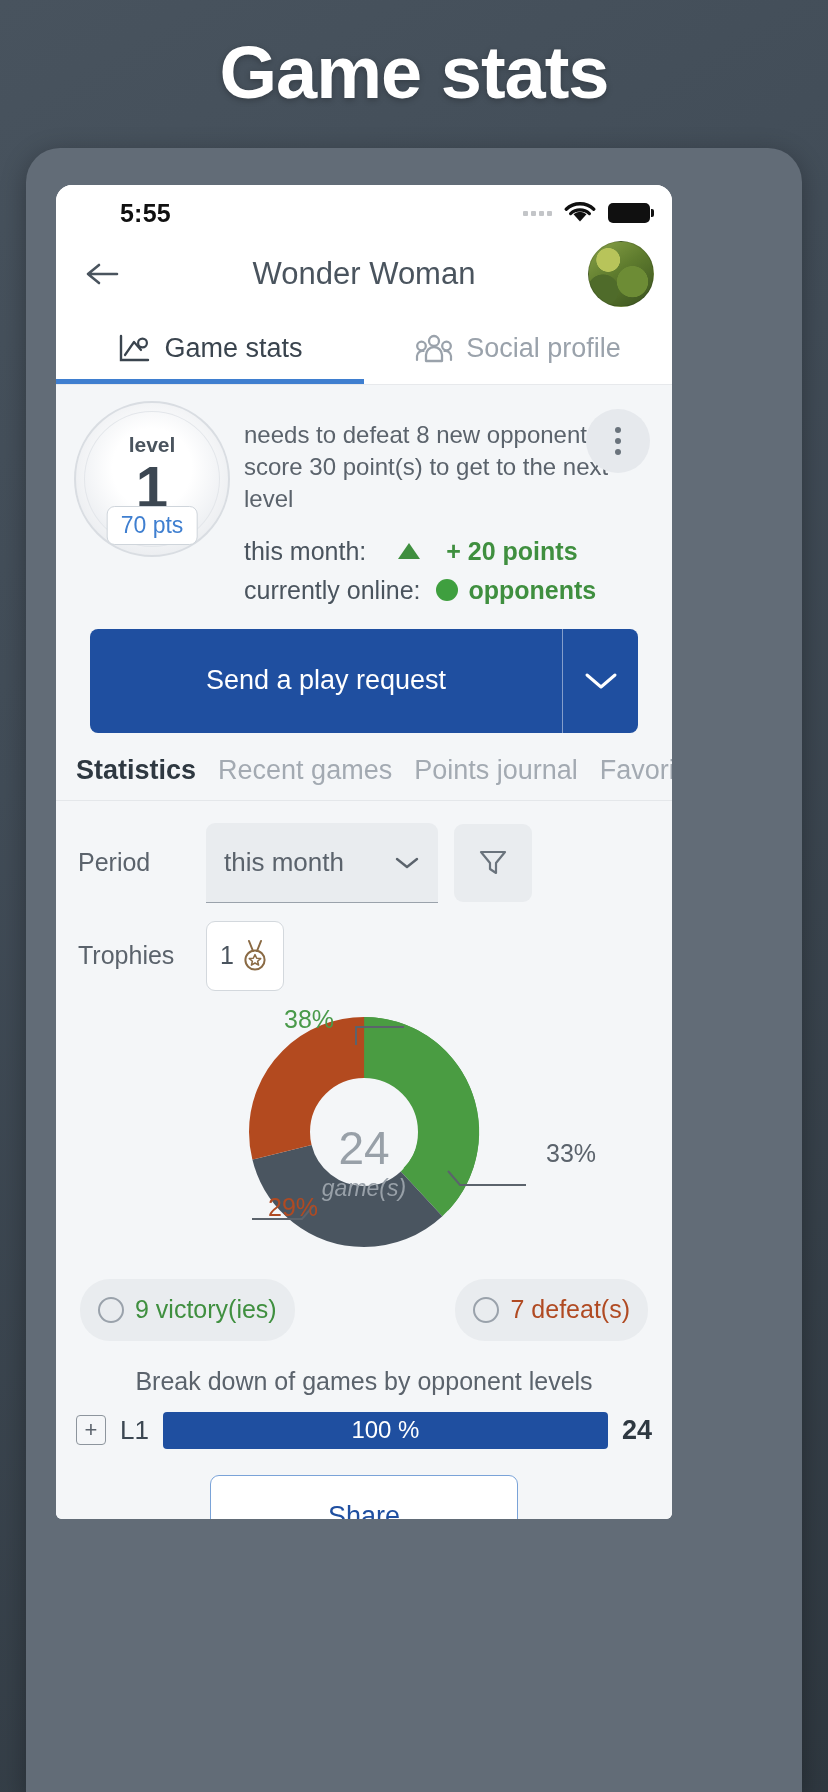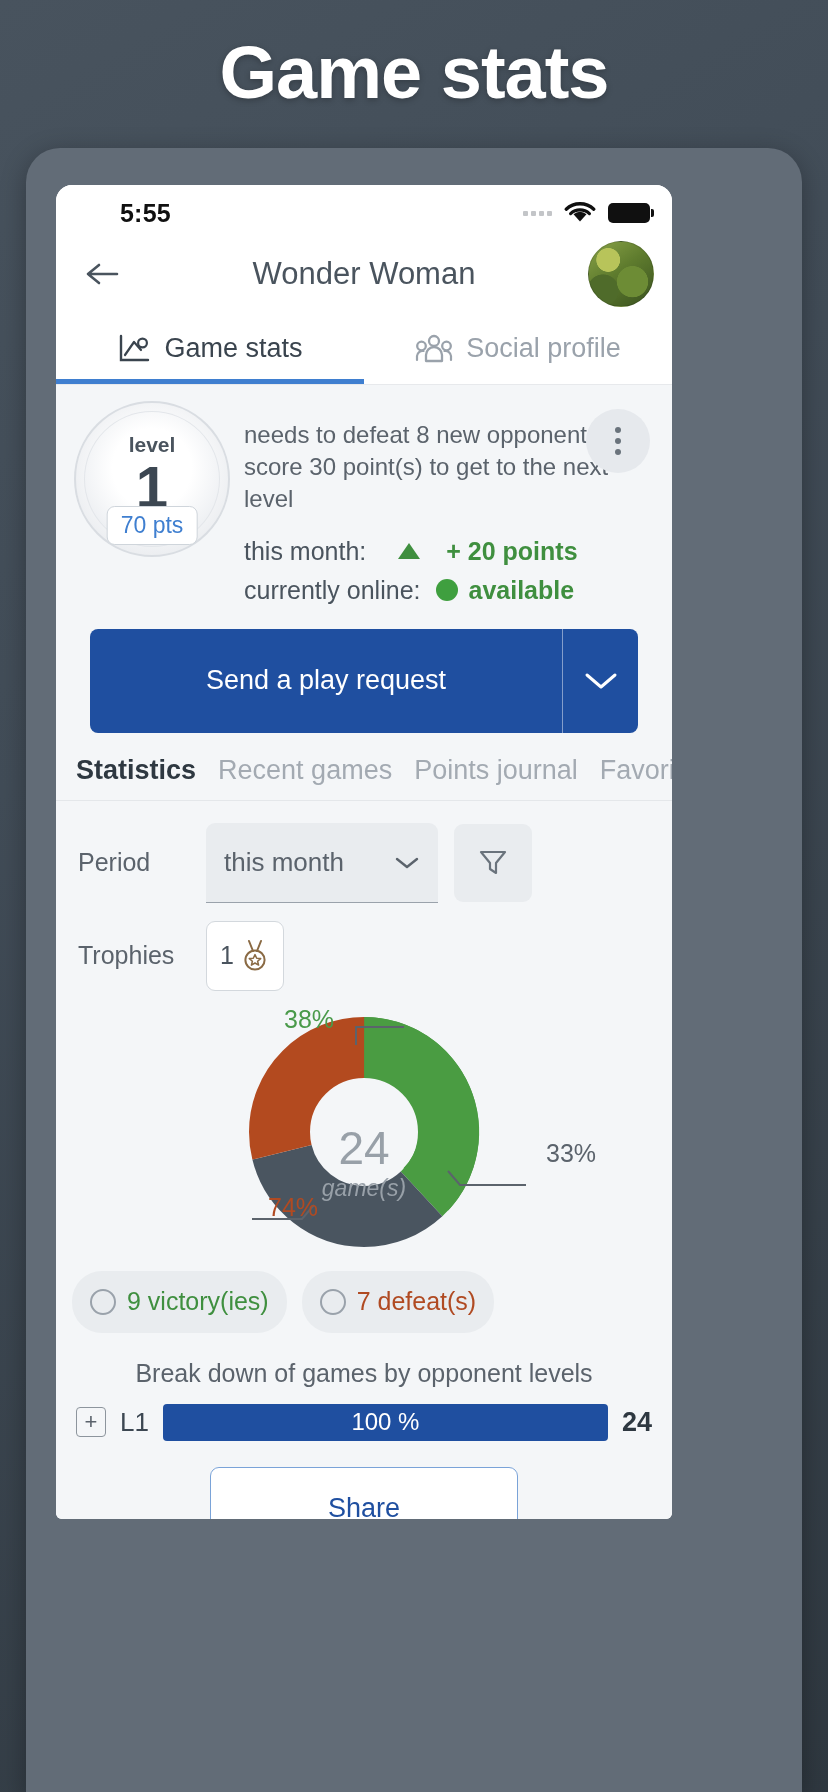--- a/index.html
+++ b/index.html
@@ -331,24 +331,24 @@
   }
   .donut-num { font-size: 46px; color: #98a0a8; line-height: 1; }
   .donut-sub { font-size: 23px; color: #98a0a8; font-style: italic; margin-top: 4px; }
   .lbl { position: absolute; font-size: 25px; }
   .lbl-green { color: #4a9a4a; left: 228px; top: 8px; }
   .lbl-dark  { color: #5b636c; left: 490px; top: 142px; }
   .lbl-red   { color: #b04a22; left: 212px; top: 196px; }
 
   
   .legend-row {
-    display: flex; justify-content: flex-start;
+    display: flex; justify-content: space-between;
     gap: 15px;
-    margin-top: 4px;
-    padding: 0 16px;
+    margin-top: 12px;
+    padding: 0 24px;
   }
   .chip {
     background: #e9ecef;
     border-radius: 30px;
     height: 62px;
     display: flex; align-items: center;
     gap: 11px;
     padding: 0 18px;
     font-size: 25px;
   }
@@ -484,21 +484,21 @@
         <div class="level-info">
           <div class="info-need">needs to defeat 8 new opponents and score 30 point(s) to get to the next level</div>
           <div class="info-month">
             <span>this month:</span>
             <span class="tri-up"></span>
             <span class="pts-green">+ 20 points</span>
           </div>
           <div class="info-online">
             <span>currently online:</span>
             <span class="dot-green"></span>
-            <span class="avail-green">available</span>
+            <span class="avail-green">opponents</span>
           </div>
         </div>
         <div class="kebab">
             <i></i>
             <i></i>
             <i></i>
           </div>
       </div>
 
       <div class="cta-row">
@@ -562,21 +562,21 @@
           <path d="M300 48 L300 30 L348 30" stroke="#5b636c" stroke-width="2" fill="none"></path>
           <path d="M392 174 L404 188 L470 188" stroke="#5b636c" stroke-width="2" fill="none"></path>
           <path d="M258 208 L246 222 L196 222" stroke="#5b636c" stroke-width="2" fill="none"></path>
         </svg>
         <div class="donut-center">
           <div class="donut-num">24</div>
           <div class="donut-sub">game(s)</div>
         </div>
         <div class="lbl lbl-green">38%</div>
         <div class="lbl lbl-dark">33%</div>
-        <div class="lbl lbl-red">74%</div>
+        <div class="lbl lbl-red">29%</div>
       </div>
 
       <div class="legend-row">
         <div class="chip win">
           <span class="radio"></span>
           <span class="chip-label">9 victory(ies)</span>
         </div>
         <div class="chip loss">
           <span class="radio"></span>
           <span class="chip-label">7 defeat(s)</span>

